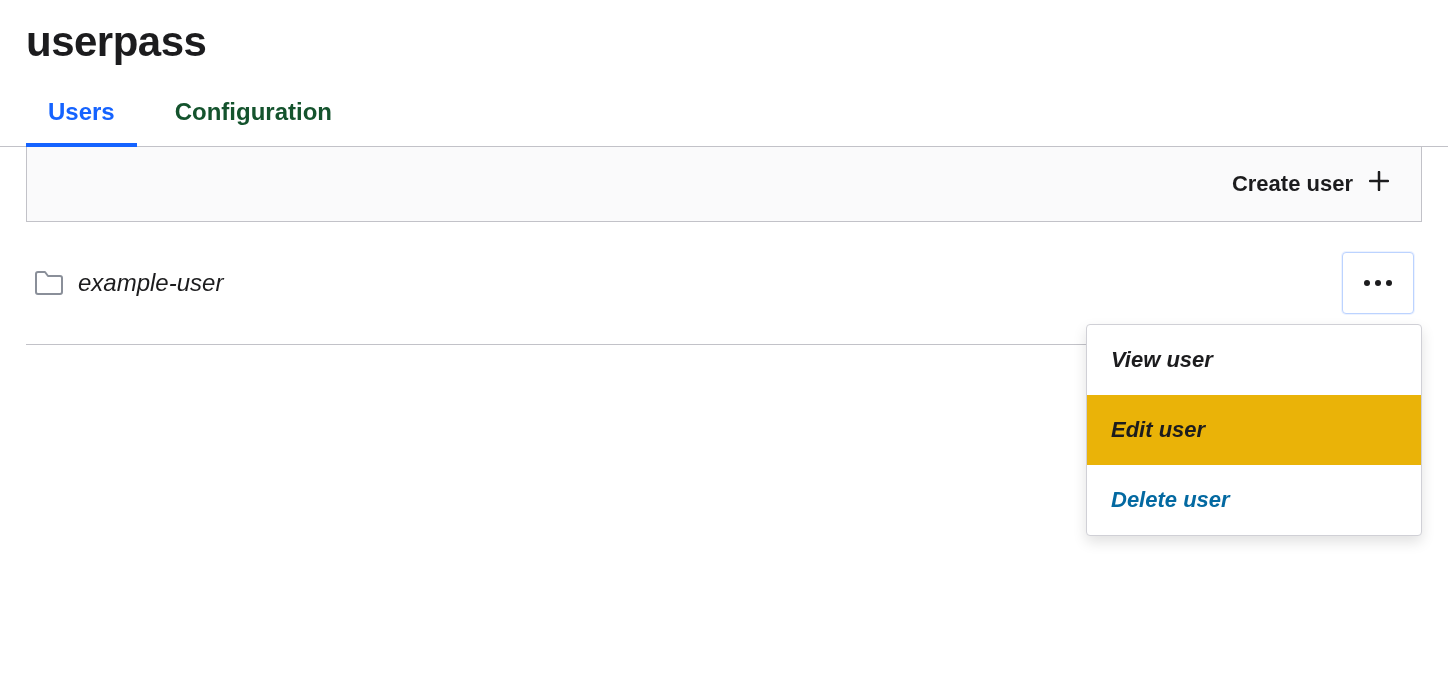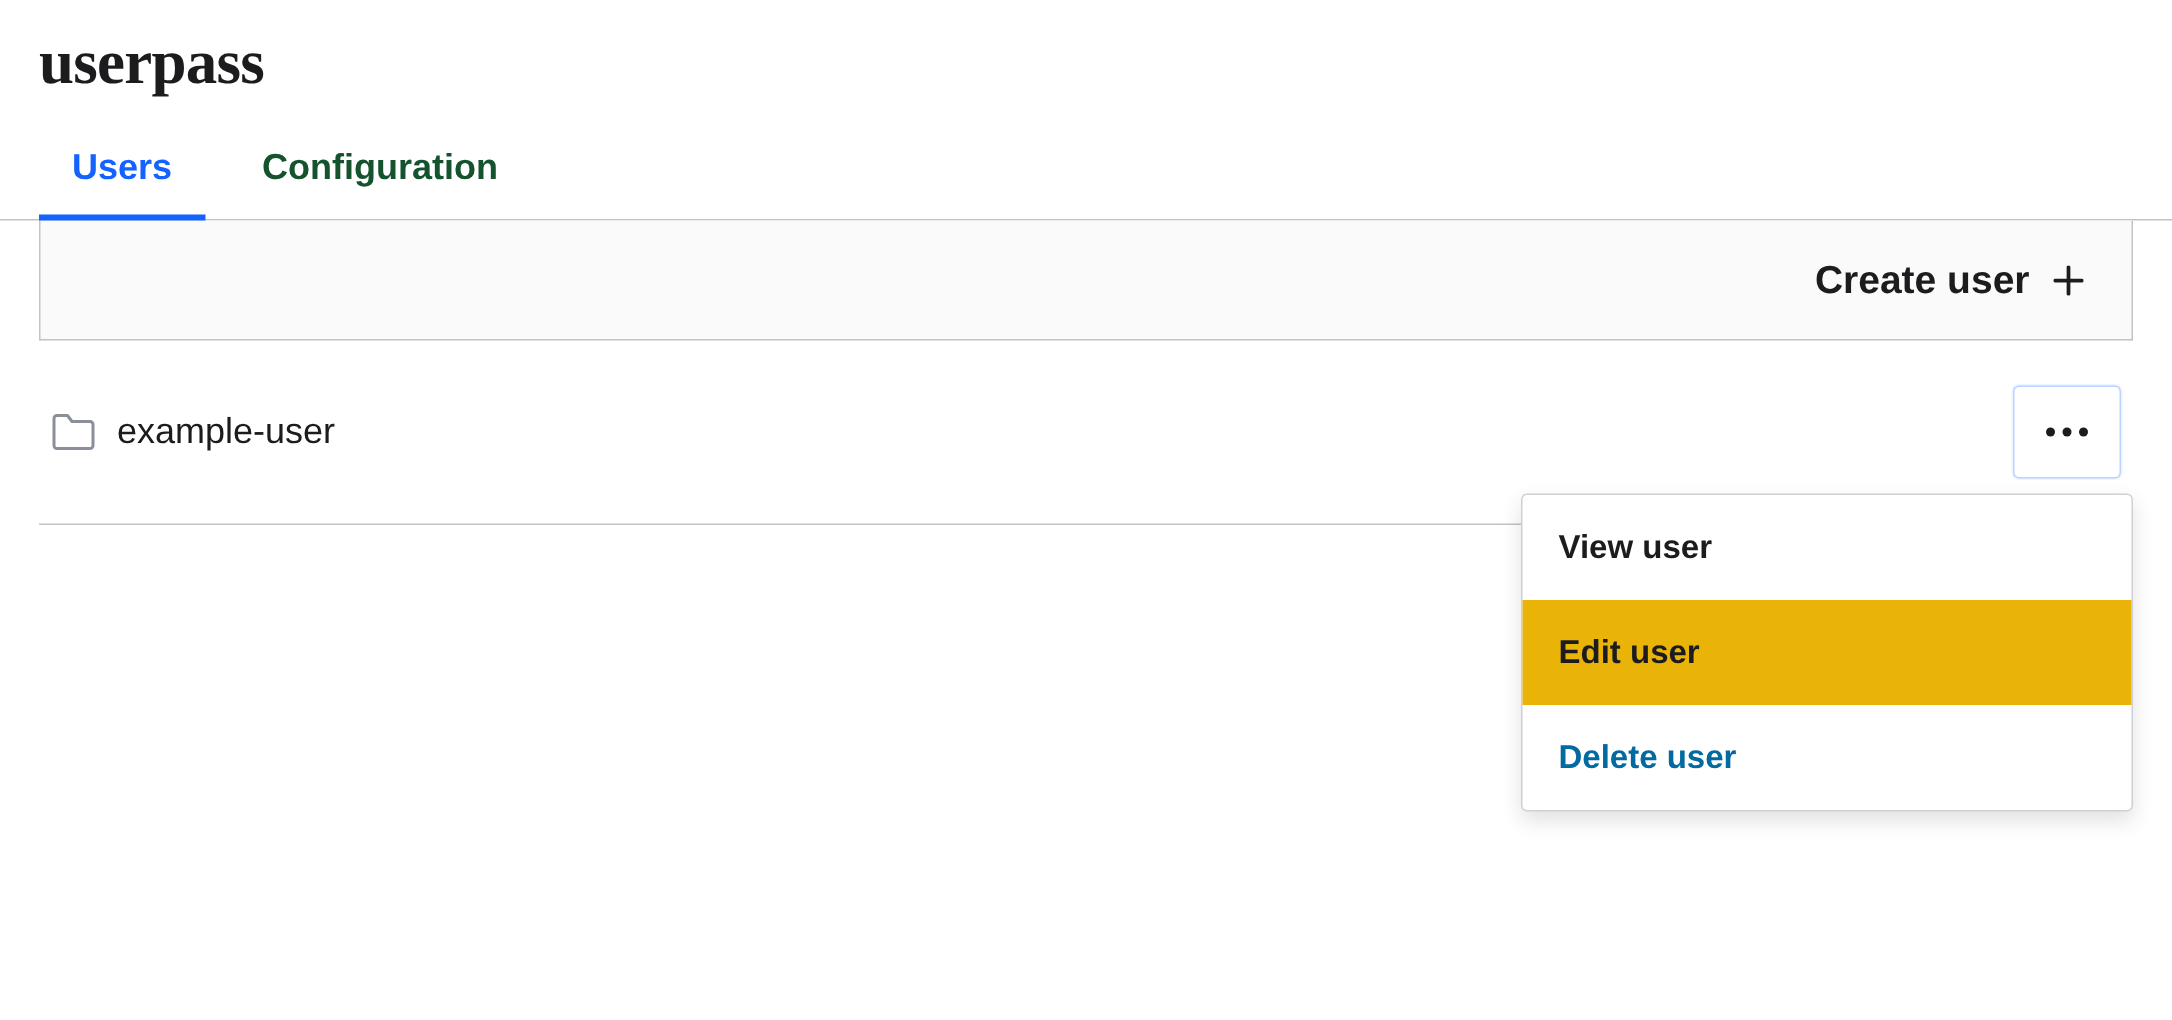--- a/index.html
+++ b/index.html
@@ -15,21 +15,20 @@
       height: 680px;
       position: relative;
     }
 
     .page-title {
       font-size: 42px;
       font-weight: 700;
       color: #1c1c1e;
       padding: 18px 26px 0 26px;
       letter-spacing: -0.5px;
-      font-family: Liberation Serif, serif;
     }
 
     .tabs {
       display: flex;
       padding: 32px 26px 0 26px;
       border-bottom: 1px solid #c2c2c8;
       gap: 16px;
     }
 
     .tab {
@@ -62,41 +61,41 @@
       border-right: 1px solid #c2c2c8;
       border-bottom: 1px solid #c2c2c8;
       padding: 24px 32px;
       display: flex;
       justify-content: flex-end;
       align-items: center;
     }
 
     .create-user-btn {
       display: flex;
-      align-items: center;
       gap: 16px;
       background: none;
       border: none;
-      font-size: 26px;
+      font-size: 22px;
       font-weight: 700;
       color: #1c1c1e;
       cursor: pointer;
     }
 
     .plus-icon {
       width: 20px;
       height: 20px;
     }
 
     .plus-icon svg {
       display: block;
     }
 
     .list {
       margin: 0 26px;
+      font-style: italic;
     }
 
     .list-item {
       display: flex;
       align-items: center;
       justify-content: space-between;
       padding: 30px 8px 30px 8px;
       border-bottom: 1px solid #c2c2c8;
       position: relative;
     }
@@ -140,21 +139,21 @@
       width: 6px;
       height: 6px;
       background: #1c1c1e;
       border-radius: 50%;
     }
 
     .dropdown {
       position: absolute;
       top: 102px;
       right: 0;
-      width: 408px;
+      width: 336px;
       background: #ffffff;
       border: 1px solid #d0d0d6;
       border-radius: 4px;
       box-shadow: 0 6px 14px rgba(0,0,0,0.12);
       z-index: 10;
     }
 
     .dropdown-item {
       padding: 22px 24px;
       font-size: 22px;

